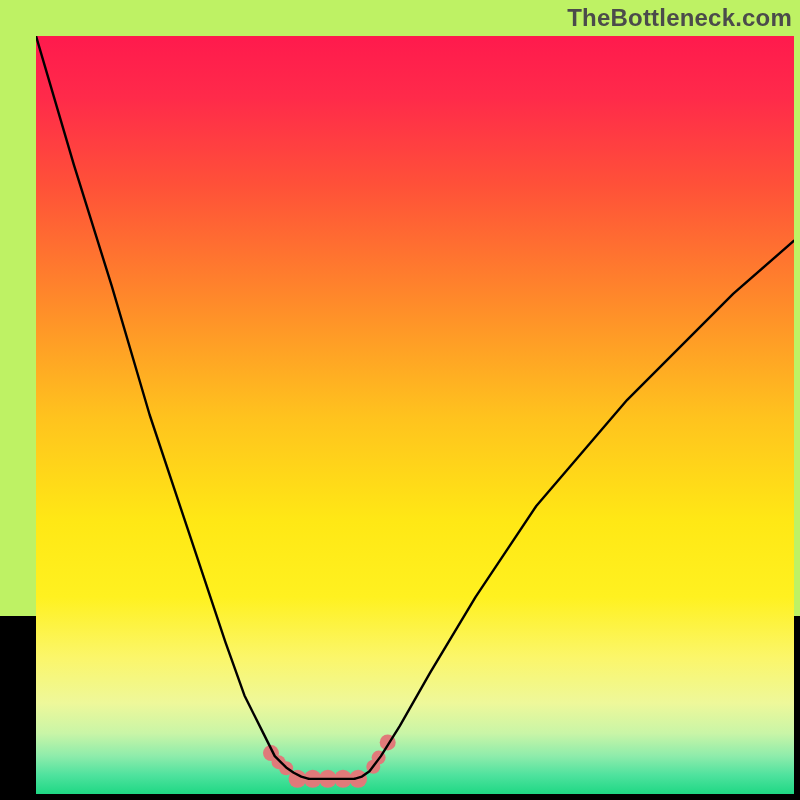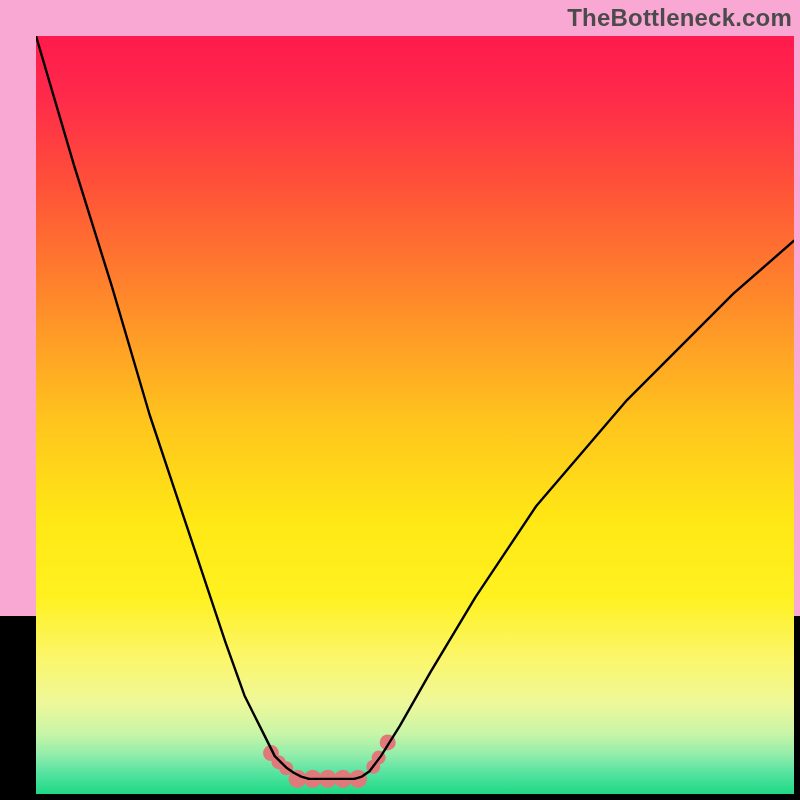--- a/index.html
+++ b/index.html
@@ -9,21 +9,21 @@
     height: 800px;
     background: #000;
     overflow: hidden;
   }
   .frame {
     position: absolute;
     left: 0;
     top: 0;
     width: 800px;
     height: 616px;
-    background: #f9a8d4;
+    background: #bef264;
   }
   .plot-area {
     position: absolute;
     left: 36px;
     top: 36px;
     width: 758px;
     height: 758px;
     overflow: hidden;
   }
   .watermark {

